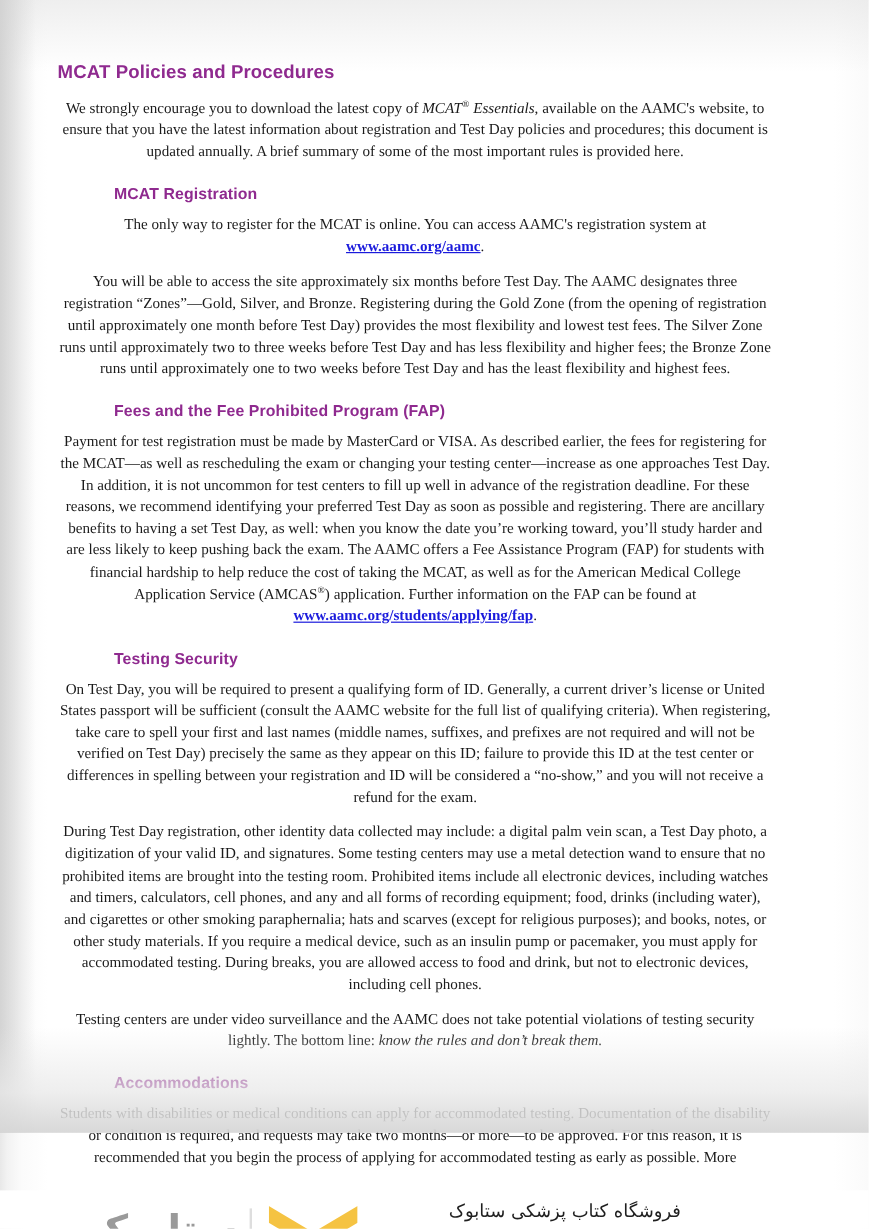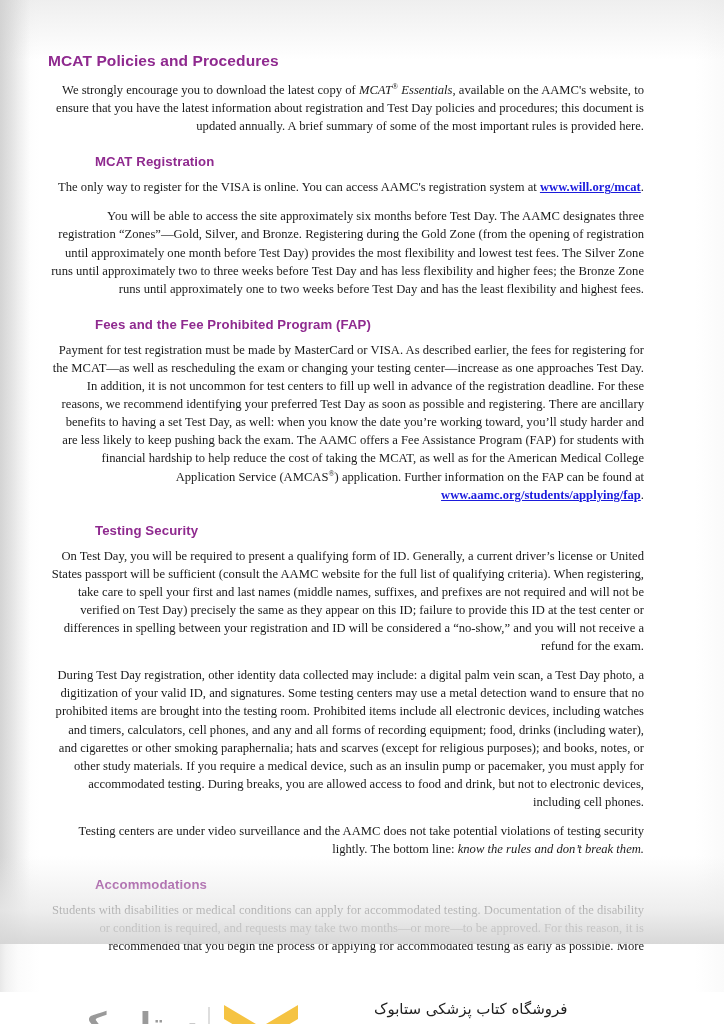--- a/index.html
+++ b/index.html
@@ -74,21 +74,21 @@
     margin: 19px 0 9px 0;
     letter-spacing: 0.1px;
     padding-left: 47px;
   }
 
   p.body-par {
     font-size: 12.6px;
     line-height: 18.1px;
     color: #1a1a1a;
     margin: 0 0 11px 0;
-    text-align: right;
+    text-align: center;
     letter-spacing: 0.01px;
   }
 
   p.body-par:last-child { margin-bottom: 0; }
 
   .link {
     color: #1b1bdc;
     text-decoration: underline;
     font-weight: bold;
   }
@@ -207,21 +207,21 @@
   <div class="page-edge-left"></div>
 
   <div class="content">
 
     <h1 class="doc-title">MCAT Policies and Procedures</h1>
 
     <p class="body-par"><span>We strongly encourage you to download the latest copy of </span><span class="ital">MCAT</span><span class="sup">®</span><span class="ital"> Essentials</span><span>, available on the AAMC's website, to ensure that you have the latest information about registration and Test Day policies and procedures; this document is updated annually. A brief summary of some of the most important rules is provided here.</span></p>
 
     <h2 class="section-head">MCAT Registration</h2>
 
-    <p class="body-par"><span>The only way to register for the VISA is online. You can access AAMC's registration system at </span><a class="link" href="#">www.will.org/mcat</a><span>.</span></p>
+    <p class="body-par"><span>The only way to register for the MCAT is online. You can access AAMC's registration system at </span><a class="link" href="#">www.aamc.org/aamc</a><span>.</span></p>
 
     <p class="body-par">You will be able to access the site approximately six months before Test Day. The AAMC designates three registration “Zones”—Gold, Silver, and Bronze. Registering during the Gold Zone (from the opening of registration until approximately one month before Test Day) provides the most flexibility and lowest test fees. The Silver Zone runs until approximately two to three weeks before Test Day and has less flexibility and higher fees; the Bronze Zone runs until approximately one to two weeks before Test Day and has the least flexibility and highest fees.</p>
 
     <h2 class="section-head">Fees and the Fee Prohibited Program (FAP)</h2>
 
     <p class="body-par"><span>Payment for test registration must be made by MasterCard or VISA. As described earlier, the fees for registering for the MCAT—as well as rescheduling the exam or changing your testing center—increase as one approaches Test Day. In addition, it is not uncommon for test centers to fill up well in advance of the registration deadline. For these reasons, we recommend identifying your preferred Test Day as soon as possible and registering. There are ancillary benefits to having a set Test Day, as well: when you know the date you’re working toward, you’ll study harder and are less likely to keep pushing back the exam. The AAMC offers a Fee Assistance Program (FAP) for students with financial hardship to help reduce the cost of taking the MCAT, as well as for the American Medical College Application Service (AMCAS</span><span class="sup">®</span><span>) application. Further information on the FAP can be found at </span><a class="link" href="#">www.aamc.org/students/applying/fap</a><span>.</span></p>
 
     <h2 class="section-head">Testing Security</h2>
 
     <p class="body-par">On Test Day, you will be required to present a qualifying form of ID. Generally, a current driver’s license or United States passport will be sufficient (consult the AAMC website for the full list of qualifying criteria). When registering, take care to spell your first and last names (middle names, suffixes, and prefixes are not required and will not be verified on Test Day) precisely the same as they appear on this ID; failure to provide this ID at the test center or differences in spelling between your registration and ID will be considered a “no-show,” and you will not receive a refund for the exam.</p>

